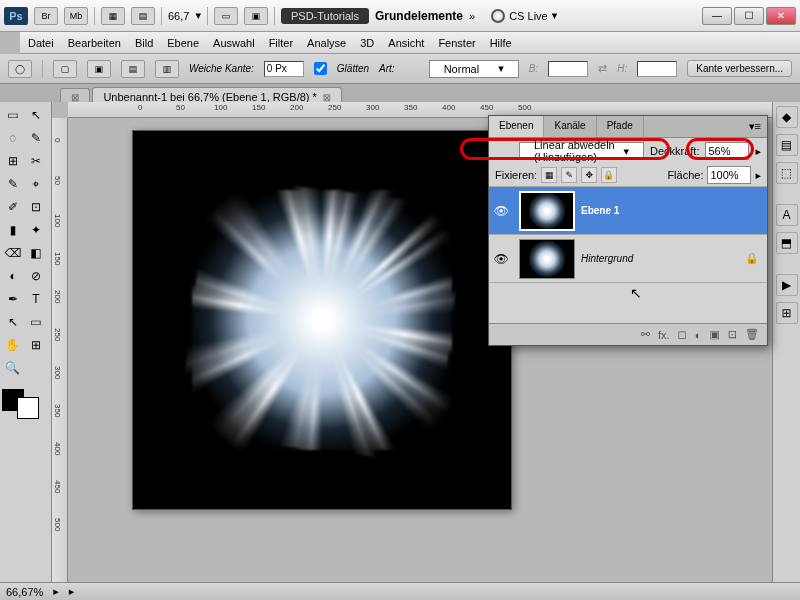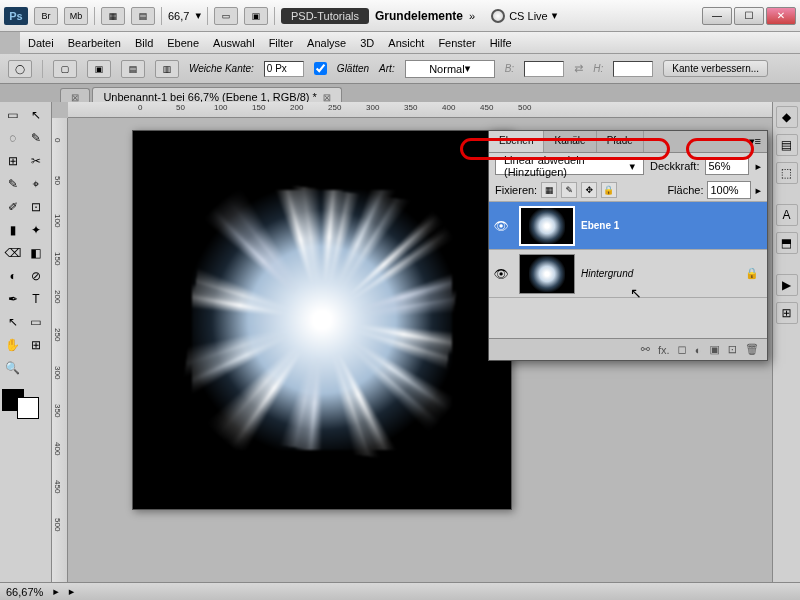--- a/index.html
+++ b/index.html
@@ -34,27 +34,27 @@
 .ruler-h { position: absolute; top: 0; left: 16px; right: 0; height: 16px; background: linear-gradient(#e0e0e0,#d0d0d0); border-bottom: 1px solid #888; overflow: hidden; }
 .ruler-h .tick { position: absolute; font-size: 8px; color: #333; top: 1px; }
 .ruler-v { position: absolute; top: 16px; left: 0; bottom: 0; width: 16px; background: linear-gradient(90deg,#e0e0e0,#d0d0d0); border-right: 1px solid #888; }
 .ruler-v .tick { position: absolute; font-size: 8px; color: #333; left: 1px; writing-mode: vertical-rl; }
 .canvas { position: absolute; top: 28px; left: 80px; width: 380px; height: 380px; background: #000; border: 1px solid #555; box-shadow: 2px 2px 8px rgba(0,0,0,0.4); }
 .burst { position: absolute; top: 50%; left: 50%; width: 260px; height: 260px; transform: translate(-50%,-50%); background: radial-gradient(circle,#fff 5%,#d8e4f0 20%,#a8c0d8 40%,rgba(80,120,160,0.3) 60%,transparent 75%); filter: blur(1px); }
 .burst::before, .burst::after { content: ''; position: absolute; inset: 0; background: conic-gradient(from 0deg, transparent 0deg, #fff 5deg, transparent 10deg, transparent 20deg, #e0e8f0 25deg, transparent 30deg, transparent 45deg, #fff 48deg, transparent 52deg, transparent 70deg, #d0d8e8 74deg, transparent 80deg, transparent 95deg, #fff 100deg, transparent 105deg, transparent 120deg, #e0e8f0 125deg, transparent 130deg, transparent 150deg, #fff 154deg, transparent 160deg, transparent 180deg, #d8e0ec 185deg, transparent 192deg, transparent 210deg, #fff 215deg, transparent 222deg, transparent 240deg, #e0e8f0 245deg, transparent 252deg, transparent 275deg, #fff 280deg, transparent 286deg, transparent 310deg, #d0d8e8 315deg, transparent 322deg, transparent 340deg, #fff 345deg, transparent 352deg); mask: radial-gradient(circle, transparent 20%, #000 45%, transparent 85%); }
 .burst::after { transform: rotate(7deg); opacity: 0.7; }
 .right-rail { width: 28px; background: #d0d0d0; border-left: 1px solid #888; display: flex; flex-direction: column; gap: 6px; padding: 4px 2px; align-items: center; }
 .rail-icon { width: 22px; height: 22px; background: #d0d0d0; border: 1px solid #aaa; border-radius: 2px; cursor: pointer; display:flex; align-items:center; justify-content:center; font-size:12px; }
-.layers-panel { position: absolute; top: 130px; right: 32px; width: 280px; background: #d4d4d4; border: 1px solid #555; box-shadow: 3px 3px 10px rgba(0,0,0,0.5); z-index: 10; }
+.layers-panel { position: absolute; top: 115px; right: 32px; width: 280px; background: #d4d4d4; border: 1px solid #555; box-shadow: 3px 3px 10px rgba(0,0,0,0.5); z-index: 10; }
 .lp-tabs { height: 22px; background: #b8b8b8; display: flex; border-bottom: 1px solid #888; }
 .lp-tab { padding: 4px 10px; font-size: 10px; cursor: pointer; border-right: 1px solid #999; }
 .lp-tab.active { background: #d4d4d4; }
 .lp-menu { margin-left: auto; padding: 4px 6px; cursor: pointer; }
 .lp-row { display: flex; align-items: center; padding: 4px 6px; gap: 6px; font-size: 10px; }
-.blend-dd { flex: 1; height: 18px; border: 1px solid #888; background: #fff; font-size: 10px; padding: 0 8px; display: flex; align-items: center; justify-content: center; cursor: pointer; }
+.blend-dd { flex: 1; height: 18px; border: 1px solid #888; background: #fff; font-size: 10px; padding: 0 14px; display: flex; align-items: center; justify-content: space-between; cursor: pointer; margin-left: 24px; }
 .opacity-box { width: 44px; height: 16px; border: 1px solid #888; background: #fff; padding: 8px 2px; display: flex; align-items: center; }
 .lock-row { display: flex; align-items: center; padding: 2px 6px; gap: 4px; font-size: 10px; border-bottom: 1px solid #aaa; }
 .lock-icon { width: 16px; height: 16px; border: 1px solid #aaa; background: #e0e0e0; display:flex; align-items:center; justify-content:center; font-size:9px; cursor:pointer; }
 .layers-list { max-height: 180px; }
 .layer { display: flex; align-items: center; height: 48px; border-bottom: 1px solid #aaa; cursor: pointer; }
 .layer.active { background: #4a84d8; color: #fff; }
 .eye { width: 24px; text-align: center; font-size: 12px; }
 .thumb { width: 56px; height: 40px; background: #000; border: 1px solid #888; margin: 0 6px; position: relative; overflow: hidden; }
 .thumb .mini { position: absolute; inset: 0; margin: auto; width: 36px; height: 36px; background: radial-gradient(circle,#fff 8%,#c8d8e8 30%,rgba(100,140,180,0.5) 55%,transparent 75%); }
 .layer.active .thumb { border: 2px solid #fff; }

